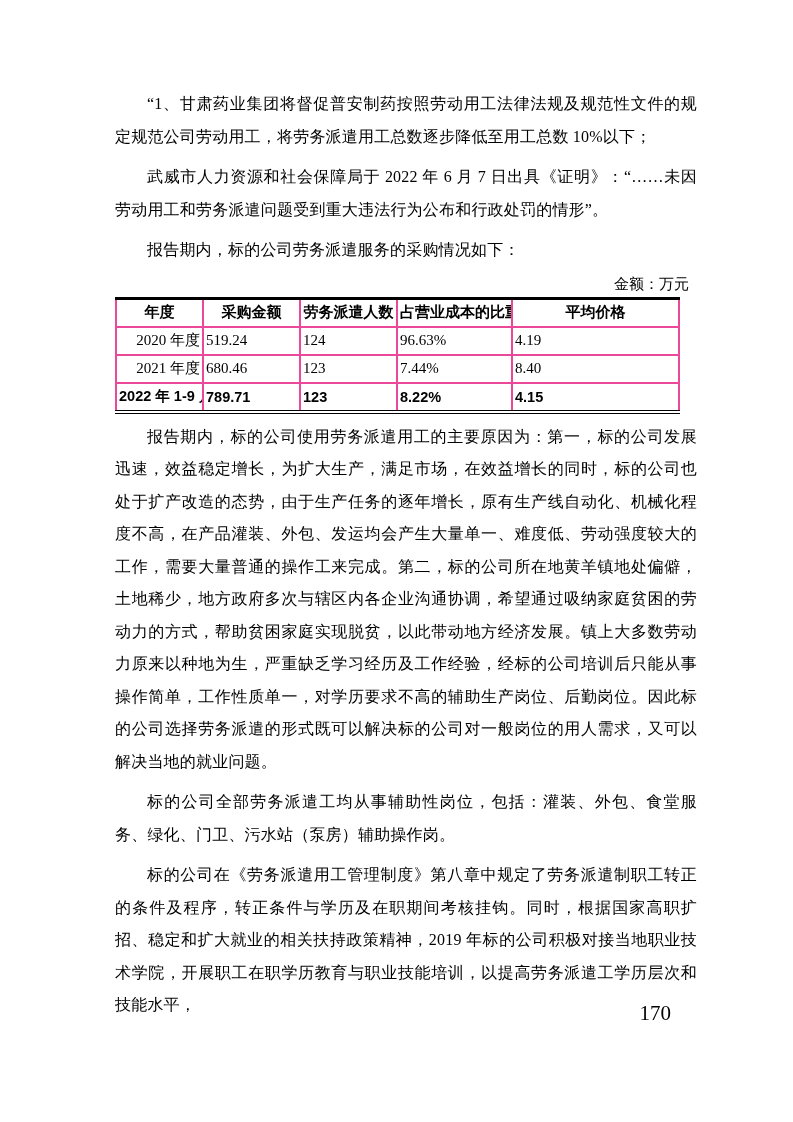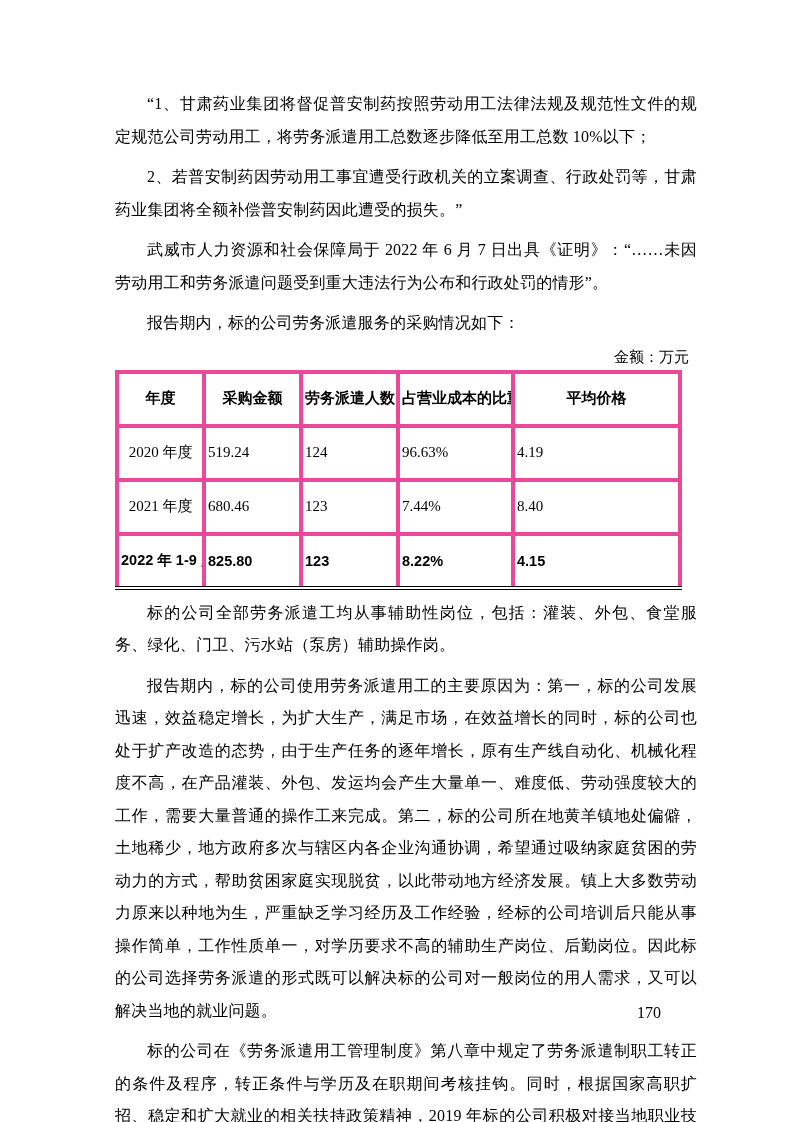--- a/index.html
+++ b/index.html
@@ -41,55 +41,54 @@
     border-collapse: collapse;
     table-layout: fixed;
     width: 563px;
     border-top: 3px solid #000;
     border-bottom: 4px double #000;
     margin: 0 0 7px 0;
     font-size: 15px;
   }
   table.data-table th,
   table.data-table td {
-    border: 4px solid #ec4899;
+    border: 2px solid #ec4899;
     height: 24px;
-    padding: 13px 2px;
+    padding: 1px 2px;
     overflow: hidden;
     white-space: nowrap;
     margin-left: 20px;
   }
   table.data-table th {
     text-align: center;
     font-weight: bold;
     font-size: 15px;
   }
-  td.c-year { text-align: center; }
+  td.c-year { text-align: right; }
   td.c-num  { text-align: left; padding-right: 9px; }
   tr.bold-row td {
     font-weight: bold;
     font-family: "Liberation Sans", "DejaVu Sans", sans-serif;
     font-size: 14.5px;
   }
   .footer-pagenum {
     position: absolute;
-    right: 132px;
+    right: 122px;
     top: 1003px;
-    font-size: 16px;
+    font-size: 21px;
     line-height: 20px;
   }
 </style>
 </head>
 <body>
 
 <div class="page">
   <div class="content">
 
     <p class="para">“1、甘肃药业集团将督促普安制药按照劳动用工法律法规及规范性文件的规定规范公司劳动用工，将劳务派遣用工总数逐步降低至用工总数 10%以下；</p>
-    <p class="para">2、若普安制药因劳动用工事宜遭受行政机关的立案调查、行政处罚等，甘肃药业集团将全额补偿普安制药因此遭受的损失。”</p>
     <p class="para">武威市人力资源和社会保障局于 2022 年 6 月 7 日出具《证明》：“……未因劳动用工和劳务派遣问题受到重大违法行为公布和行政处罚的情形”。</p>
     <p class="para">报告期内，标的公司劳务派遣服务的采购情况如下：</p>
 
     <div class="table-caption">金额：万元</div>
 
     <table class="data-table">
       <colgroup>
         <col style="width:87px">
         <col style="width:97px">
         <col style="width:97px">
@@ -115,28 +114,28 @@
         </tr>
         <tr>
           <td class="c-year">2021 年度</td>
           <td class="c-num">680.46</td>
           <td class="c-num">123</td>
           <td class="c-num">7.44%</td>
           <td class="c-num">8.40</td>
         </tr>
         <tr class="bold-row">
           <td class="c-year">2022 年 1-9 月</td>
-          <td class="c-num">825.80</td>
+          <td class="c-num">789.71</td>
           <td class="c-num">123</td>
           <td class="c-num">8.22%</td>
           <td class="c-num">4.15</td>
         </tr>
       </tbody>
     </table>
 
+    <p class="para">报告期内，标的公司使用劳务派遣用工的主要原因为：第一，标的公司发展迅速，效益稳定增长，为扩大生产，满足市场，在效益增长的同时，标的公司也处于扩产改造的态势，由于生产任务的逐年增长，原有生产线自动化、机械化程度不高，在产品灌装、外包、发运均会产生大量单一、难度低、劳动强度较大的工作，需要大量普通的操作工来完成。第二，标的公司所在地黄羊镇地处偏僻，土地稀少，地方政府多次与辖区内各企业沟通协调，希望通过吸纳家庭贫困的劳动力的方式，帮助贫困家庭实现脱贫，以此带动地方经济发展。镇上大多数劳动力原来以种地为生，严重缺乏学习经历及工作经验，经标的公司培训后只能从事操作简单，工作性质单一，对学历要求不高的辅助生产岗位、后勤岗位。因此标的公司选择劳务派遣的形式既可以解决标的公司对一般岗位的用人需求，又可以解决当地的就业问题。</p>
     <p class="para">标的公司全部劳务派遣工均从事辅助性岗位，包括：灌装、外包、食堂服务、绿化、门卫、污水站（泵房）辅助操作岗。</p>
-    <p class="para">报告期内，标的公司使用劳务派遣用工的主要原因为：第一，标的公司发展迅速，效益稳定增长，为扩大生产，满足市场，在效益增长的同时，标的公司也处于扩产改造的态势，由于生产任务的逐年增长，原有生产线自动化、机械化程度不高，在产品灌装、外包、发运均会产生大量单一、难度低、劳动强度较大的工作，需要大量普通的操作工来完成。第二，标的公司所在地黄羊镇地处偏僻，土地稀少，地方政府多次与辖区内各企业沟通协调，希望通过吸纳家庭贫困的劳动力的方式，帮助贫困家庭实现脱贫，以此带动地方经济发展。镇上大多数劳动力原来以种地为生，严重缺乏学习经历及工作经验，经标的公司培训后只能从事操作简单，工作性质单一，对学历要求不高的辅助生产岗位、后勤岗位。因此标的公司选择劳务派遣的形式既可以解决标的公司对一般岗位的用人需求，又可以解决当地的就业问题。</p>
     <p class="para">标的公司在《劳务派遣用工管理制度》第八章中规定了劳务派遣制职工转正的条件及程序，转正条件与学历及在职期间考核挂钩。同时，根据国家高职扩招、稳定和扩大就业的相关扶持政策精神，2019 年标的公司积极对接当地职业技术学院，开展职工在职学历教育与职业技能培训，以提高劳务派遣工学历层次和技能水平，</p>
 
   </div>
 
   <div class="footer-pagenum">170</div>
 </div>
 
 </body></html>

